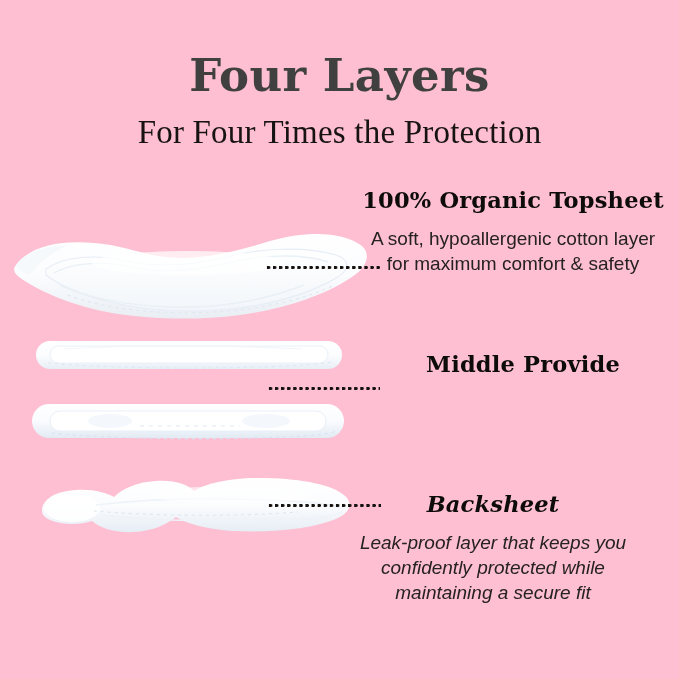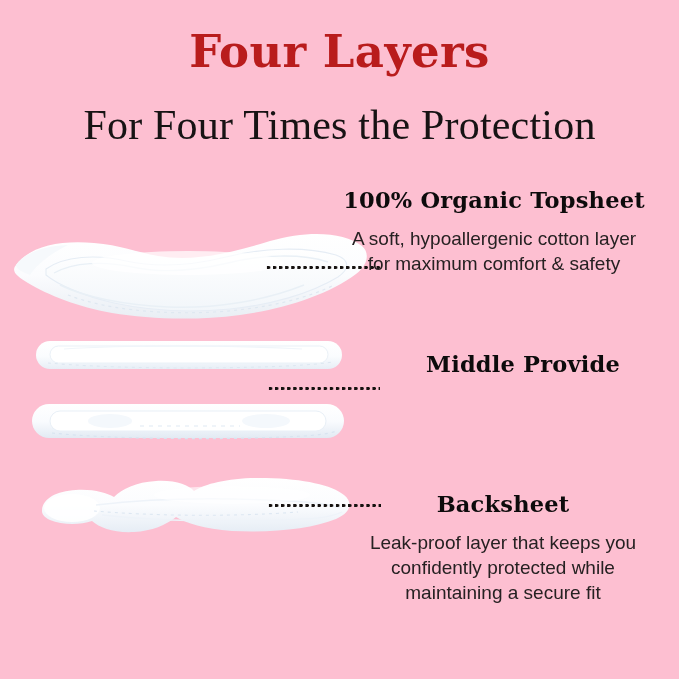--- a/index.html
+++ b/index.html
@@ -24,34 +24,34 @@
   
   .header {
     position: absolute;
     top: 0;
     left: 0;
     width: 679px;
     text-align: center;
   }
   .main-title {
     margin: 0;
-    padding-top: 28px;
+    padding-top: 52px;
     font-family: "DejaVu Serif", "Liberation Serif", serif;
     font-weight: 700;
     font-size: 45px;
     letter-spacing: 0.4px;
-    color: #b91c1c;
+    color: #404040;
     line-height: 1.08;
   }
   .sub-title {
-    margin: 16px;
+    margin: 4px;
     padding-top: 9px;
     font-family: "Liberation Serif", "DejaVu Serif", serif;
     font-weight: 400;
-    font-size: 42px;
+    font-size: 33px;
     letter-spacing: 0.2px;
     color: #171314;
     line-height: 1.1;
   }
 
   
   .text-block {
     position: absolute;
     text-align: center;
     color: #1a1617;
@@ -68,23 +68,23 @@
   }
   .block-body {
     margin: 12px;
     font-family: "Liberation Sans", sans-serif;
     font-weight: 400;
     font-size: 19px;
     line-height: 1.33;
     color: #262122;
   }
 
-  #block-topsheet    { left: 338px; top: 188px;  width: 312px; }
+  #block-topsheet    { left: 357px; top: 188px;  width: 312px; }
   #block-middle      { left: 374px; top: 352px;  width: 298px; }
-  #block-backsheet   { left: 345px; top: 492px;  width: 316px; }
+  #block-backsheet   { left: 335px; top: 492px;  width: 316px; font-style: italic; }
 
   
   .dots {
     position: absolute;
     height: 5px;
     background-image: radial-gradient(circle at 2.5px 2.5px, #15110f 1.6px, rgba(0,0,0,0) 1.9px);
     background-size: 6.1px 5px;
     background-repeat: repeat-x;
   }
   #dots-1 { left: 266px; top: 265px; width: 114px; }

